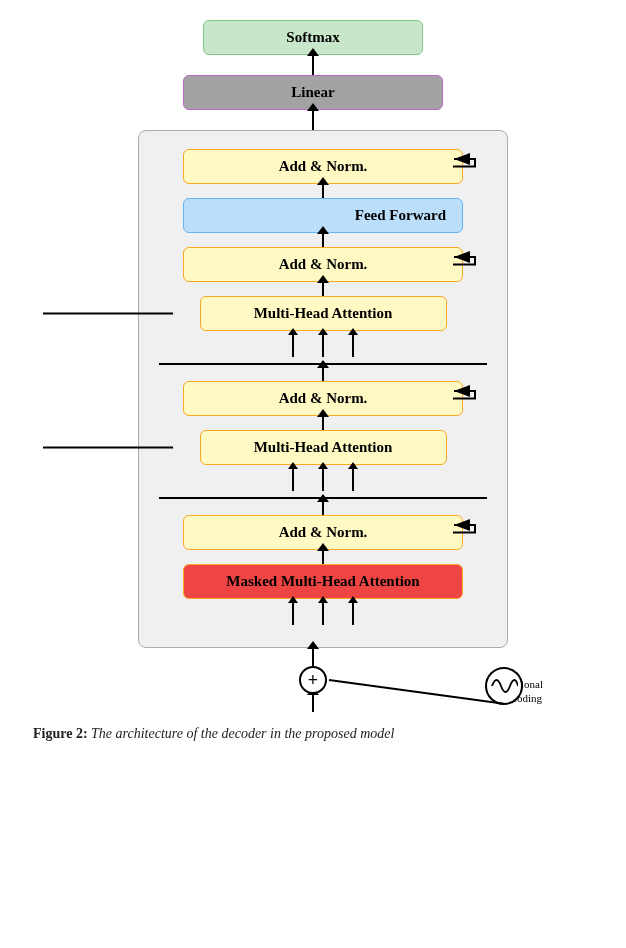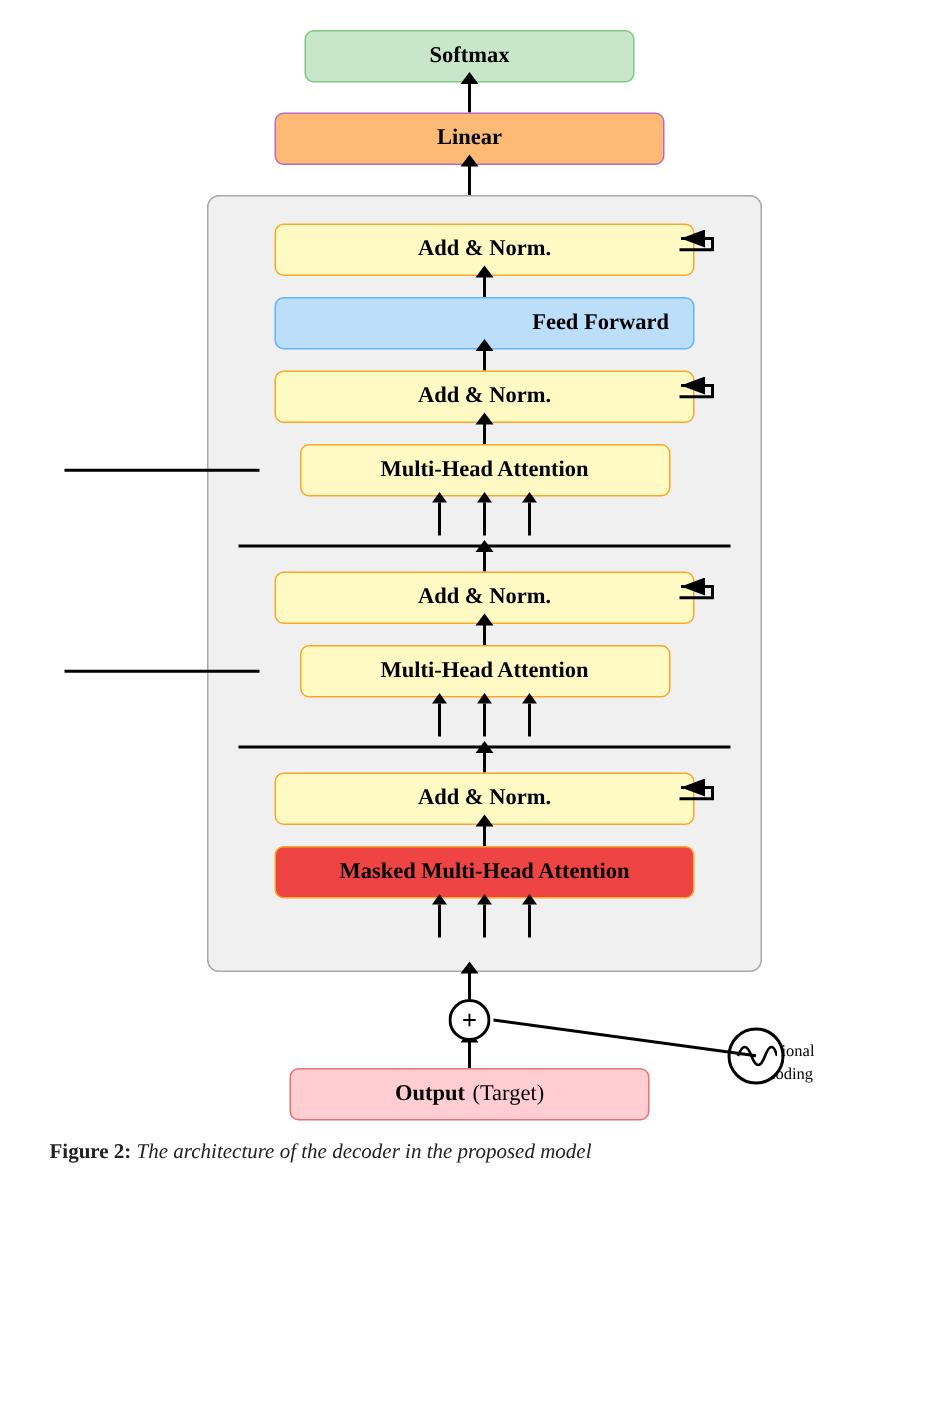--- a/index.html
+++ b/index.html
@@ -36,21 +36,21 @@
     }
 
     .box-softmax {
       background: #c8e6c9;
       border: 1.5px solid #81c784;
       width: 220px;
       text-align: center;
     }
 
     .box-linear {
-      background: #fdba74;
+      background: #a3a3a3;
       border: 1.5px solid #ba68c8;
       width: 260px;
       text-align: center;
     }
 
     .box-add-norm {
       background: #fff9c4;
       border: 1.5px solid #f9a825;
       width: 280px;
     }
@@ -296,24 +296,20 @@
   </div>
 
   <div class="arrow-seg arrow-seg-top" style="height:18px;"></div>
 
   <div class="bottom-row">
 
     <div style="display:flex; flex-direction:column; align-items:center; position:relative;">
       <div class="plus-circle">+</div>
       <div class="arrow-seg arrow-seg-top" style="height:18px;"></div>
 
-      <div class="box box-output">
-        <span style="font-weight:bold;">Output</span>
-        <span style="font-weight:normal; margin-left:5px;">(Target)</span>
-      </div>
     </div>
 
     <div style="position:absolute; right:60px; display:flex; flex-direction:column; align-items:center;">
       <div class="wave-circle">
 
         <svg width="28" height="20" viewBox="0 0 28 20">
           <path d="M2,10 C5,2 8,2 11,10 C14,18 17,18 20,10 C23,2 26,2 28,10" stroke="#000" stroke-width="1.8" fill="none"></path>
         </svg>
       </div>
       <div style="font-size:11px; text-align:center; line-height:1.3; margin-top:4px;">

